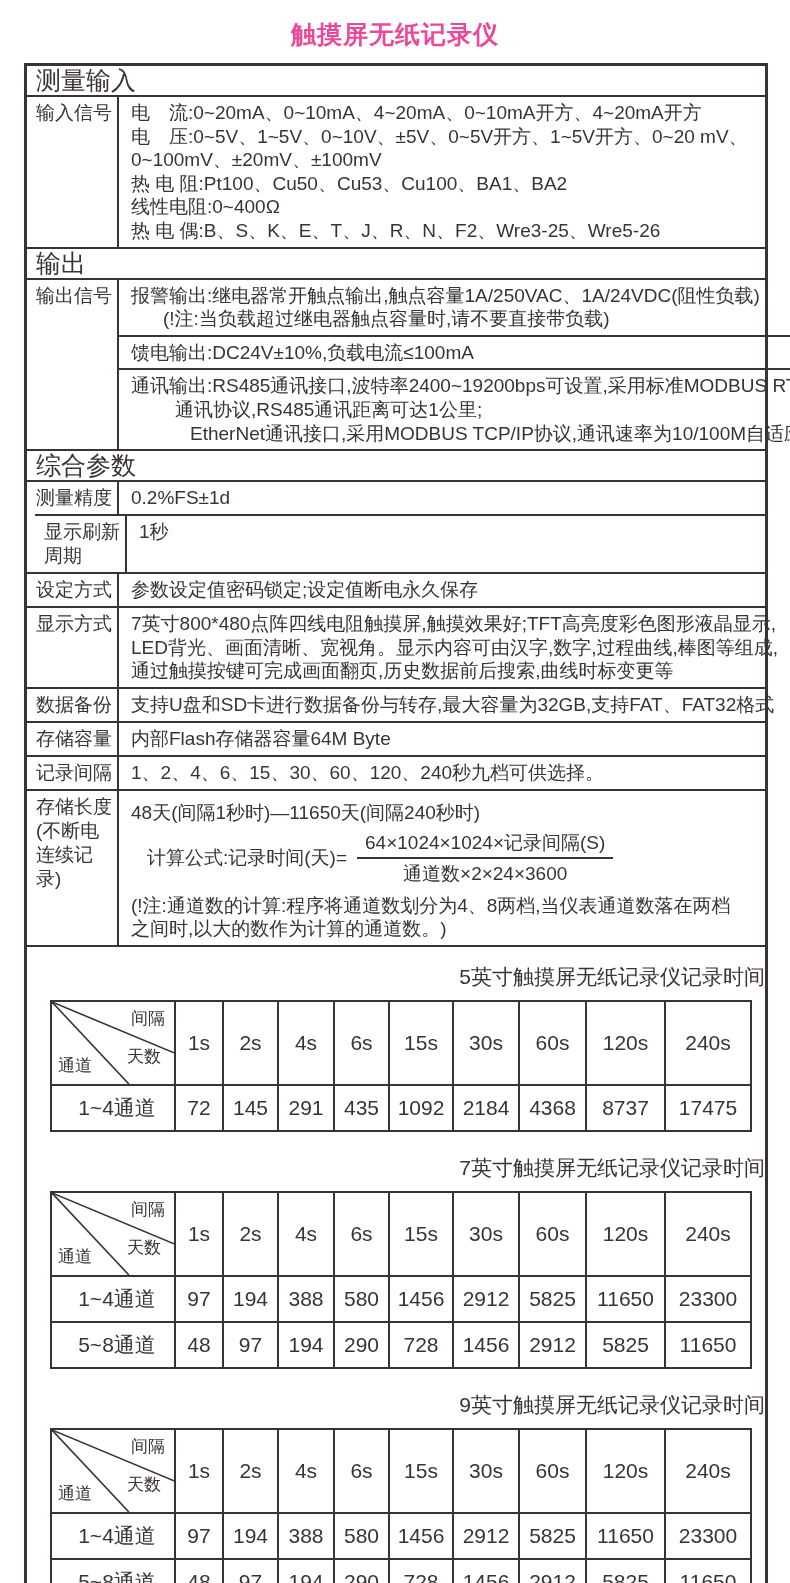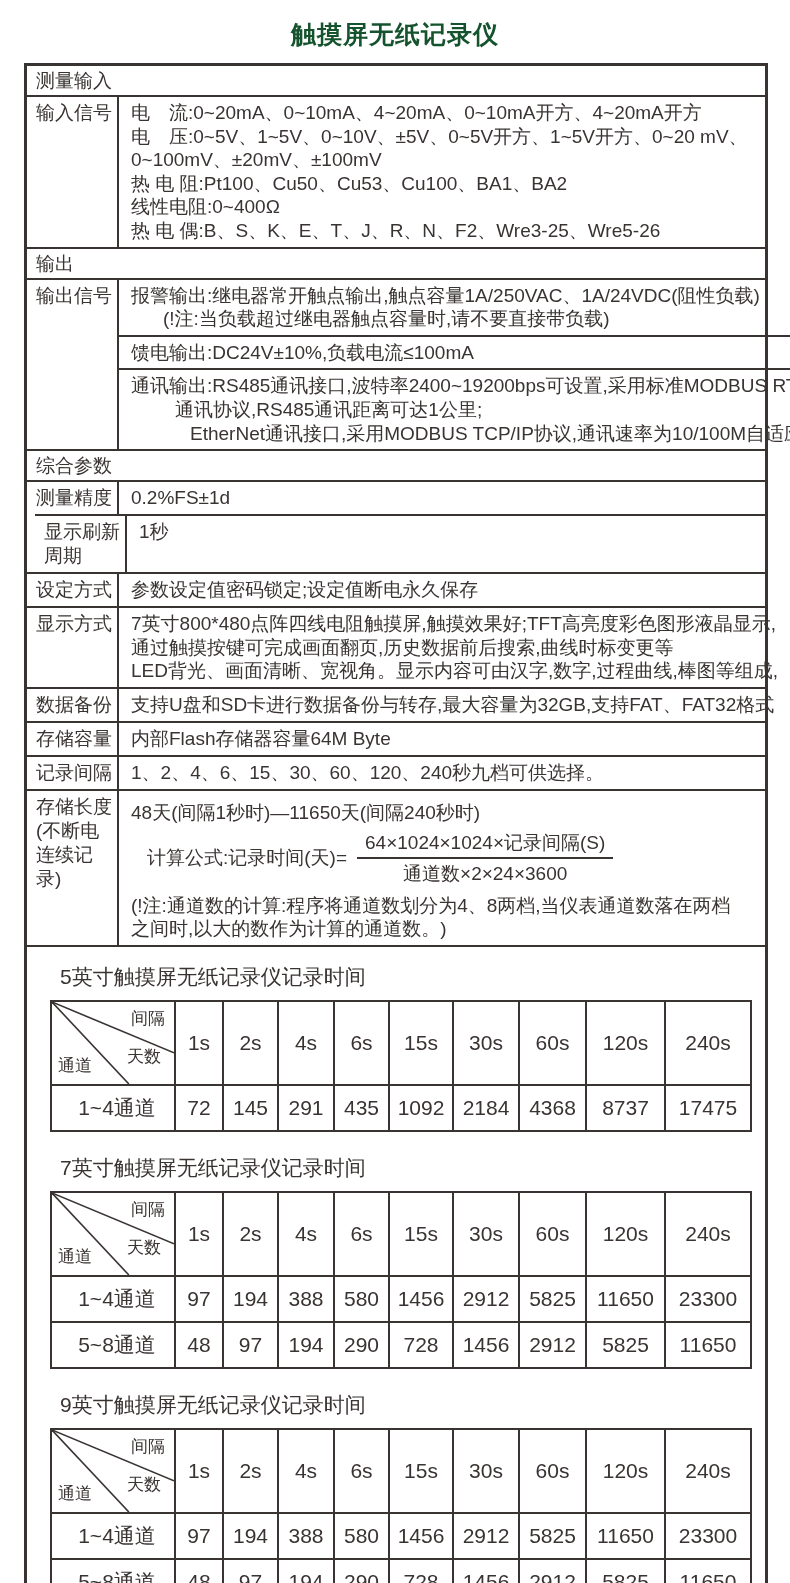--- a/index.html
+++ b/index.html
@@ -4,29 +4,29 @@
 <style>
   html,body{margin:0;padding:0;background:#ffffff;}
   body{
     width:790px;height:1583px;position:relative;
     font-family:"Liberation Sans",sans-serif;
     color:#393332;
     -webkit-font-smoothing:antialiased;
   }
   .doc-title{
     text-align:center;font-size:25px;font-weight:700;
-    padding:18px 0 12px 0;letter-spacing:1px;color:#14532d;
+    padding:18px 0 12px 0;letter-spacing:1px;color:#ec4899;
   }
   .spec{
     margin:0 22px 0 24px;
     border:3px solid #393332;
     background:#fff;
   }
   .secrow{
-    font-size:19px;line-height:23px;
+    font-size:25px;line-height:23px;
     padding:3px 8px 3px 9px;
   }
   .row{display:flex;border-top:2px solid #393332;}
   .secrow + .row,.row + .secrow,.row + .row,.secrow + .secrow{border-top:2px solid #393332;}
   .spec > :first-child{border-top:none;}
   .lbl{
     flex:0 0 92px;width:92px;border-right:2px solid #393332;
     padding:4px 2px 4px 9px;font-size:19px;line-height:24px;
     box-sizing:border-box;
   }
@@ -38,21 +38,21 @@
   .ind3{padding-left:59px;}
   .subrow{padding:4px 8px 4px 12px;font-size:19px;line-height:23.6px;}
   .subrow + .subrow{border-top:2px solid #393332;}
   .formula{display:flex;align-items:center;margin:6px 0 8px 16px;}
   .frac{display:inline-flex;flex-direction:column;text-align:center;margin-left:10px;}
   .frac .num{border-bottom:2px solid #393332;padding:0 8px 3px 8px;text-align:right;}
   .frac .den{padding:3px 8px 0 8px;}
   .rangeline{margin-top:6px;}
   
   .bigcell{border-top:2px solid #393332;padding:16px 0 20px 23px;}
-  .rt-title{font-size:21px;margin:0 0 9px 10px;}
+  .rt-title{font-size:21px;margin:0 0 9px 10px;text-align:right;}
   .rt-block + .rt-block{margin-top:22px;}
   table.rt{border-collapse:collapse;table-layout:fixed;width:700px;border-radius:30px;}
   table.rt td{
     border:2px solid #393332;text-align:center;
     font-size:21px;color:#393332;overflow:hidden;
   }
   table.rt tr.head td{height:80px;}
   table.rt tr.data td{height:42px;}
   td.chan{
     text-align:left;padding-left:9px;font-size:20px;white-space:nowrap;margin-left:43px;
@@ -127,22 +127,22 @@
     <div class="lbl">设定方式</div>
     <div class="val">
       <div class="ln">参数设定值密码锁定;设定值断电永久保存</div>
     </div>
   </div>
 
   <div class="row">
     <div class="lbl">显示方式</div>
     <div class="val">
       <div class="ln">7英寸800*480点阵四线电阻触摸屏,触摸效果好;TFT高亮度彩色图形液晶显示,</div>
+      <div class="ln">LED背光、画面清晰、宽视角。显示内容可由汉字,数字,过程曲线,棒图等组成,</div>
       <div class="ln">通过触摸按键可完成画面翻页,历史数据前后搜索,曲线时标变更等</div>
-      <div class="ln">LED背光、画面清晰、宽视角。显示内容可由汉字,数字,过程曲线,棒图等组成,</div>
     </div>
   </div>
 
   <div class="row">
     <div class="lbl">数据备份</div>
     <div class="val">
       <div class="ln">支持U盘和SD卡进行数据备份与转存,最大容量为32GB,支持FAT、FAT32格式</div>
     </div>
   </div>
 

